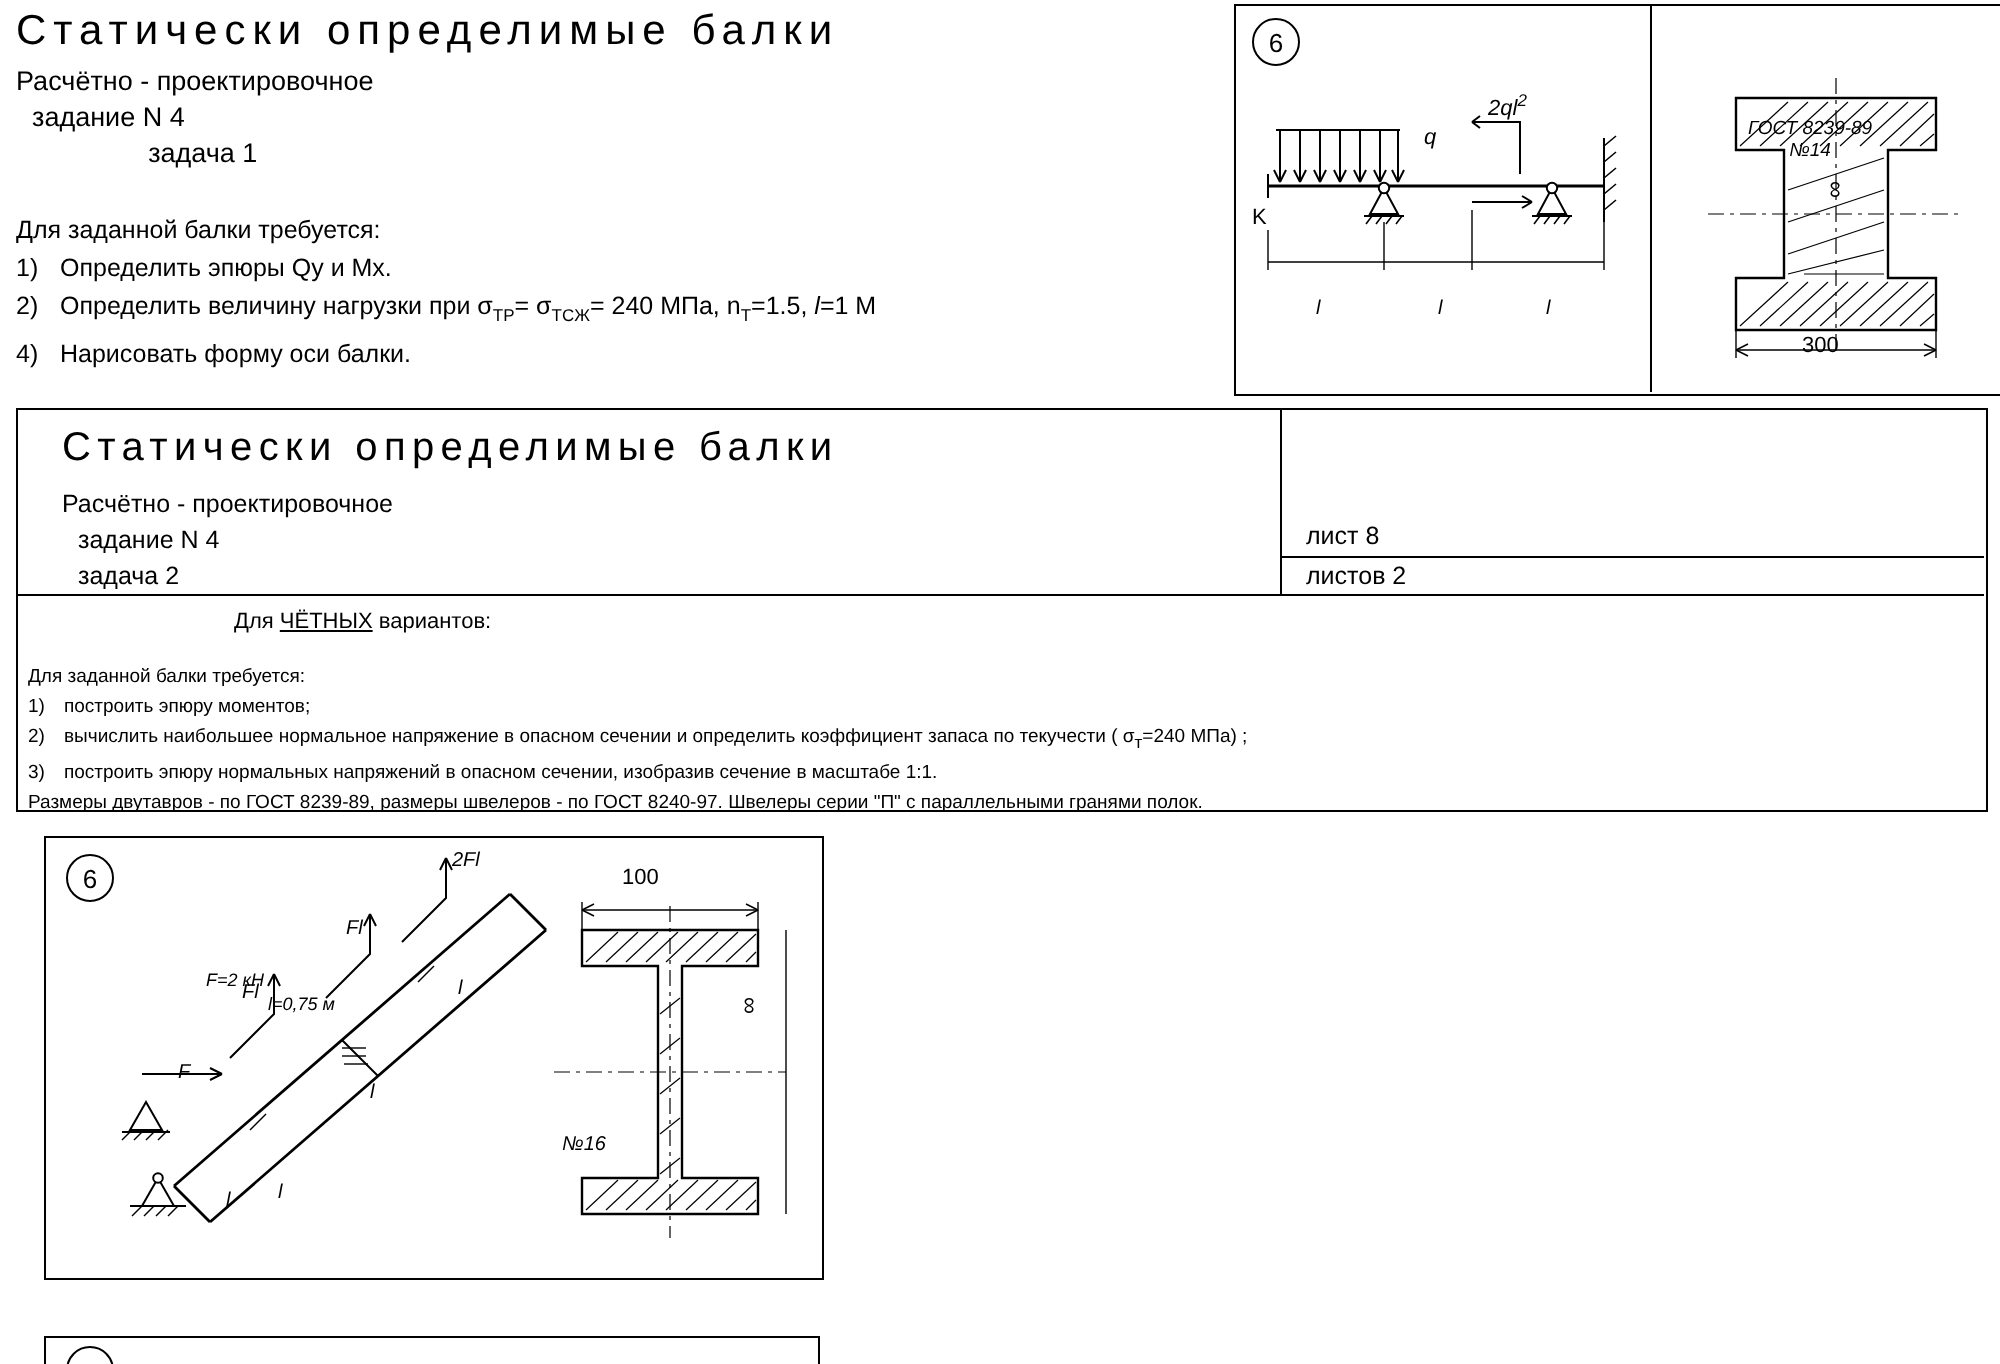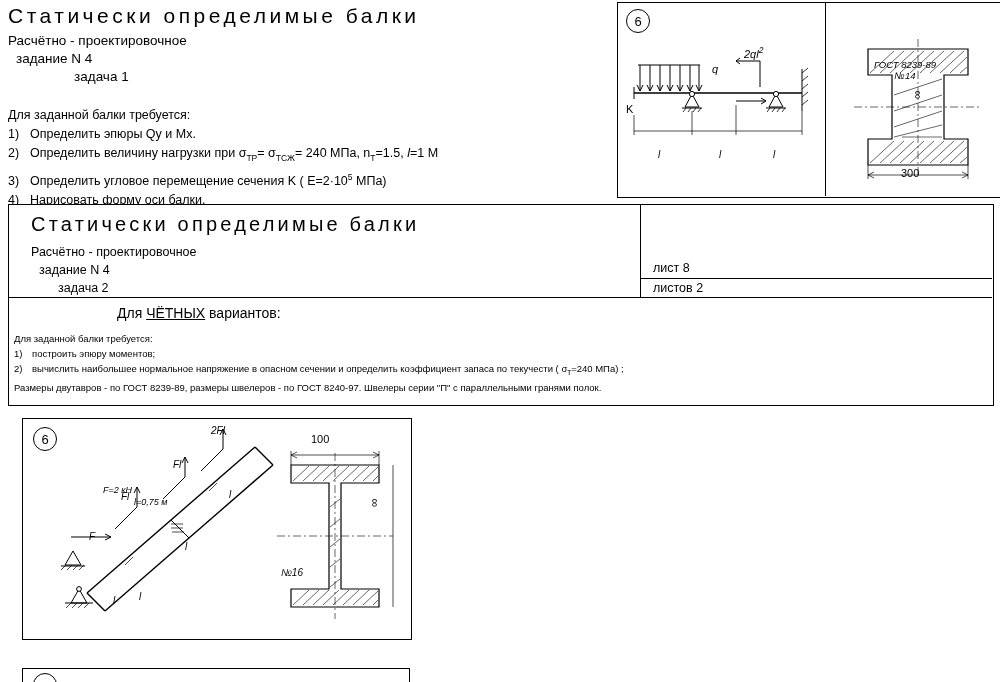--- a/index.html
+++ b/index.html
@@ -65,21 +65,21 @@
   .vline { position: absolute; width: 1px; background: #000; }
   .hline { position: absolute; height: 1px; background: #000; }
   .title2 {
     font-size: 20px;
     letter-spacing: 3.2px;
     white-space: nowrap;
   }
   .small-line { font-size: 12.5px; white-space: nowrap; }
   .tiny-line { font-size: 9.5px; white-space: nowrap; }
   .tiny-num { display: inline-block; width: 18px; }
-  .even-head { font-size: 14px; white-space: nowrap; }
+  .even-head { font-size: 11px; white-space: nowrap; }
   .uline { text-decoration: underline; }
 
   
   .fig-box2 {
     border: 1px solid #000;
     background: #fff;
   }
   .lbl { font-size: 10px; font-style: italic; white-space: nowrap; }
   .lbl-sm { font-size: 9px; font-style: italic; white-space: nowrap; }
   svg { display: block; }
@@ -97,23 +97,20 @@
   <div class="sub-line" style="padding-left:8px;text-align:center;">задача 1</div>
 </div>
 
 <div class="abs" style="left:8px; top:106px; line-height:19px;">
   <div class="body-line">Для заданной балки требуется:</div>
   <div class="body-line">
     <span class="num-col">1)</span><span>Определить эпюры Qy и Mx.</span>
   </div>
   <div class="body-line">
     <span class="num-col">2)</span><span>Определить величину нагрузки при σ</span><sub>ТР</sub><span>= σ</span><sub>ТСЖ</sub><span>= 240 МПа, n</span><sub>Т</sub><span>=1.5, </span><span class="ital">l</span><span>=1 М</span>
-  </div>
-  <div class="body-line">
-    <span class="num-col">3)</span><span>Определить угловое перемещение сечения  K  ( E=2·10</span><sup>5</sup><span> МПа)</span>
   </div>
   <div class="body-line">
     <span class="num-col">4)</span><span>Нарисовать форму оси балки.</span>
   </div>
 </div>
 
 <div class="abs fig-box" style="left:617px; top:2px; width:382px; height:194px;">
   <div class="abs circ-num" style="left:8px; top:6px;">
     <span>6</span>
   </div>
@@ -267,21 +264,21 @@
 </div>
 
 <div class="abs sheet2" style="left:8px; top:204px; width:984px; height:200px;">
 
   <div class="abs" style="left:22px; top:8px;">
     <div class="title2">Статически определимые балки</div>
   </div>
   <div class="abs" style="left:22px; top:38px; line-height:18px;">
     <div class="small-line">Расчётно - проектировочное</div>
     <div class="small-line" style="padding-left:8px;">задание N 4</div>
-    <div class="small-line" style="padding-left:8px;margin-left:19px;">задача 2</div>
+    <div class="small-line" style="padding-left:8px;">задача 2</div>
   </div>
 
   <div class="abs vline" style="left:631px; top:0; height:92px;"></div>
   <div class="abs hline" style="left:631px; top:73px; width:352px;"></div>
   <div class="abs hline" style="left:0; top:92px; width:983px;"></div>
 
   <div class="abs small-line" style="left:644px; top:56px;">лист 8</div>
   <div class="abs small-line" style="left:644px; top:76px;">листов 2</div>
 
   <div class="abs even-head" style="left:108px; top:100px;">
@@ -289,20 +286,23 @@
   </div>
 
   <div class="abs" style="left:5px; top:126px; line-height:15px;">
     <div class="tiny-line">Для заданной балки требуется:</div>
     <div class="tiny-line">
       <span class="tiny-num">1)</span><span>построить эпюру моментов;</span>
     </div>
     <div class="tiny-line">
       <span class="tiny-num">2)</span><span>вычислить наибольшее нормальное напряжение в опасном сечении и определить коэффициент запаса по текучести  ( σ</span><sub>т</sub><span>=240 МПа)  ;</span>
     </div>
+    <div class="tiny-line">
+      <span class="tiny-num">3)</span><span>построить эпюру нормальных напряжений в опасном сечении, изобразив сечение в масштабе 1:1.</span>
+    </div>
     <div class="tiny-line">Размеры двутавров - по ГОСТ 8239-89, размеры швелеров - по ГОСТ 8240-97. Швелеры серии "П" с параллельными гранями полок.</div>
   </div>
 </div>
 
 <div class="abs fig-box2" style="left:22px; top:418px; width:388px; height:220px;">
   <div class="abs circ-num" style="left:10px; top:8px;">
     <span>6</span>
   </div>
 
   <svg class="abs" style="left:36px; top:6px;" width="220" height="210" viewBox="0 0 220 210">
@@ -357,21 +357,21 @@
     </g>
 
     <g stroke="#000" stroke-width="0.7">
       <line x1="66" y1="140" x2="74" y2="132"></line>
       <line x1="150" y1="66" x2="158" y2="58"></line>
     </g>
   </svg>
 
   <div class="abs lbl-sm" style="left:80px; top:66px;">F=2 кН</div>
   <div class="abs lbl-sm" style="left:80px; top:78px;margin-left:31px;">l=0,75 м</div>
-  <div class="abs lbl" style="left:188px; top:6px;text-align:center;">2Fl</div>
+  <div class="abs lbl" style="left:203px; top:6px;text-align:center;">2Fl</div>
   <div class="abs lbl" style="left:150px; top:40px;">Fl</div>
   <div class="abs lbl" style="left:98px; top:72px;">Fl</div>
   <div class="abs lbl" style="left:66px; top:112px;">F</div>
   <div class="abs lbl" style="left:206px; top:70px;">l</div>
   <div class="abs lbl" style="left:162px; top:122px;">l</div>
   <div class="abs lbl" style="left:116px; top:172px;">l</div>
   <div class="abs lbl" style="left:90px; top:176px;">l</div>
 
   <svg class="abs" style="left:246px; top:28px;" width="134" height="180" viewBox="0 0 134 180">
 

